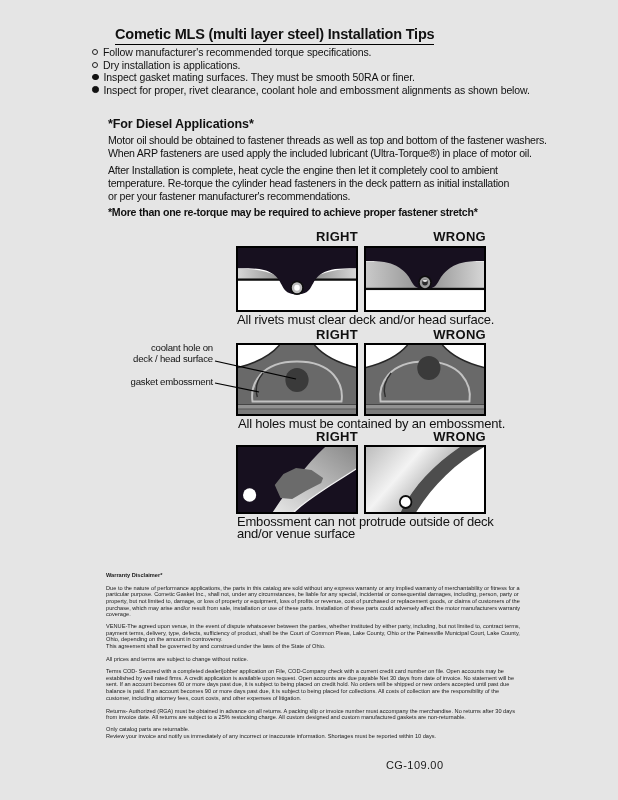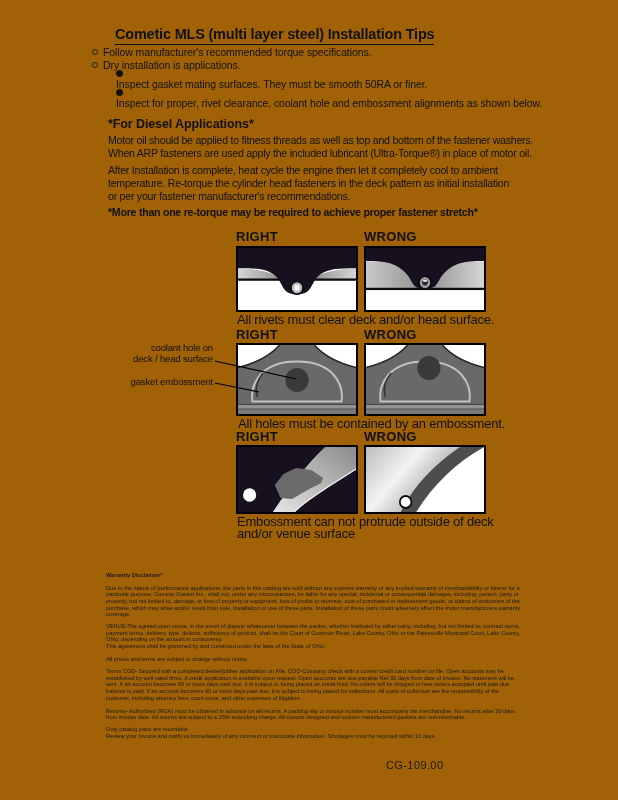--- a/index.html
+++ b/index.html
@@ -1,43 +1,43 @@
 <!DOCTYPE html>
 <html><head>
 <meta charset="utf-8">
 <style>
   html,body{margin:0;padding:0;background:#ffffff;}
   #page{
-    position:relative;width:618px;height:800px;background:#a16207;overflow:hidden;
+    position:relative;width:618px;height:800px;background:#e5e5e5;overflow:hidden;
     font-family:"Liberation Sans",sans-serif;color:#111111;letter-spacing:-0.1px;
   }
   .abs{position:absolute;}
   .pre{white-space:pre-line;}
   
   .title{
     left:115px;top:26px;font-size:14.5px;font-weight:bold;letter-spacing:-0.2px;
     border-bottom:1.6px solid #000;padding-bottom:2px;
   }
   
   .bullets{left:92px;top:46px;font-size:10.5px;line-height:12.5px;width:470px;}
   .brow{display:flex;align-items:baseline;}
-  .brow.sub{margin-left:24px;flex-direction:column;}
+  .brow.sub{}
   .bdot{
     width:4px;height:4px;border:1px solid #222;border-radius:50%;
     display:inline-block;flex:0 0 auto;margin-right:5px;position:relative;top:-1px;
   }
   .bdot.filled{background:#111;border-color:#111;width:4.5px;height:4.5px;}
   
   .diesel-h{left:108px;top:117px;font-size:12.5px;font-weight:bold;}
   .para{left:108px;font-size:10.6px;line-height:12.8px;width:440px;letter-spacing:-0.25px;}
   .p1{top:134px;}
   .p2{top:164px;}
   .p3{top:206px;font-weight:bold;}
   
-  .figlabel{width:122px;text-align:left;font-size:13px;font-weight:bold;letter-spacing:0.3px;}
+  .figlabel{width:122px;text-align:right;font-size:13px;font-weight:bold;letter-spacing:0.3px;}
   .figbox{width:122px;box-sizing:border-box;border:2px solid #000;background:#fff;}
   .figbox svg{display:block;width:100%;height:100%;}
   .r1{height:66px;top:246px;}
   .r2{height:73px;top:343px;}
   .r3{height:69px;top:445px;}
   .colL{left:236px;} .colR{left:364px;}
   .lab1{top:229px;} .lab2{top:327px;} .lab3{top:429px;}
   .caption{font-size:13px;letter-spacing:-0.2px;line-height:11.8px;}
   .cap1{left:237px;top:314px;width:330px;}
   .cap2{left:238px;top:418px;width:330px;}
@@ -77,21 +77,21 @@
       <span class="bdot filled"></span>
       <span>Inspect gasket mating surfaces.  They must be smooth 50RA or finer.</span>
     </div>
     <div class="brow sub">
       <span class="bdot filled"></span>
       <span>Inspect for proper, rivet clearance, coolant hole and embossment alignments as shown below.</span>
     </div>
   </div>
 
   <div class="abs diesel-h">*For Diesel Applications*</div>
-  <div class="abs para p1 pre">Motor oil should be applied to fitness threads as well as top and bottom of the fastener washers.
+  <div class="abs para p1 pre">Motor oil should be obtained to fastener threads as well as top and bottom of the fastener washers.
 When ARP fasteners are used apply the included lubricant (Ultra-Torque®) in place of motor oil.</div>
   <div class="abs para p2 pre">After Installation is complete, heat cycle the engine then let it completely cool to ambient
 temperature. Re-torque the cylinder head fasteners in the deck pattern as initial installation
 or per your fastener manufacturer's recommendations.</div>
   <div class="abs para p3 pre">*More than one re-torque may be required to achieve proper fastener stretch*</div>
 
   <div class="abs figlabel colL lab1">RIGHT</div>
   <div class="abs figlabel colR lab1">WRONG</div>
 
   <div class="abs figbox colL r1">

